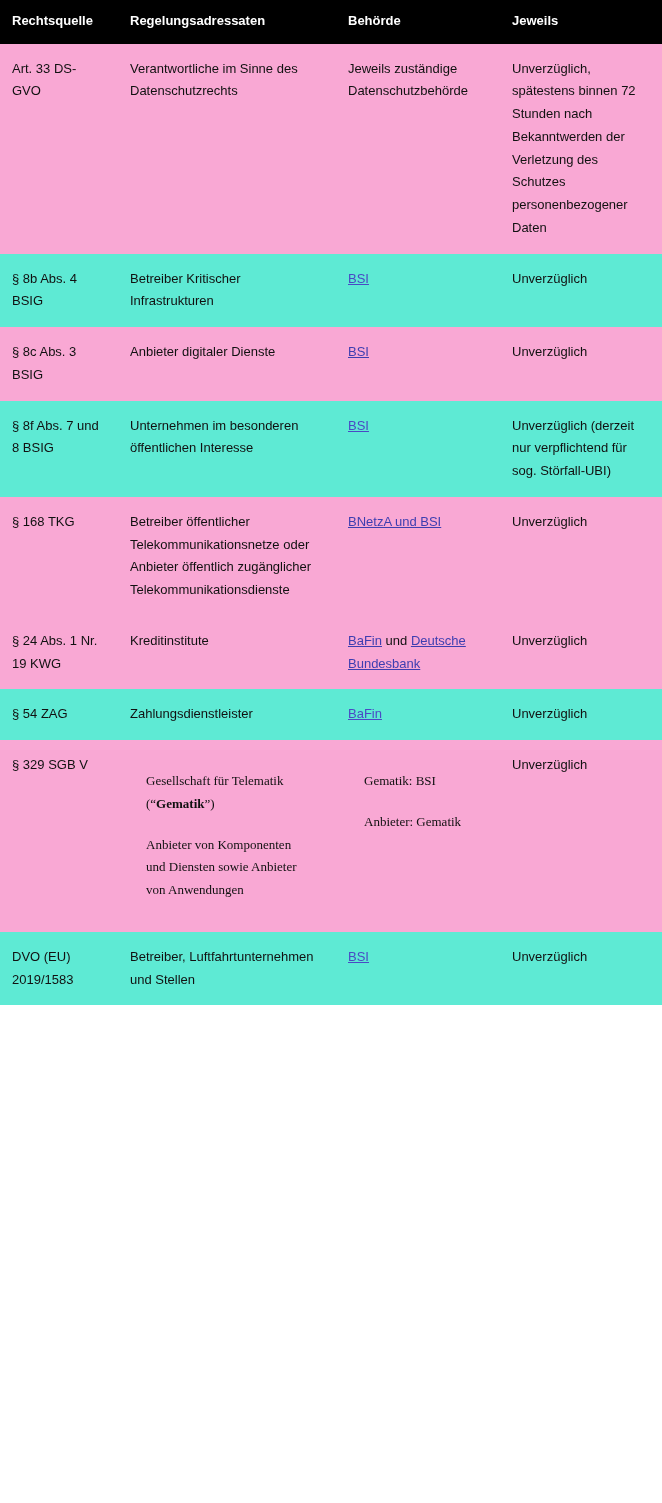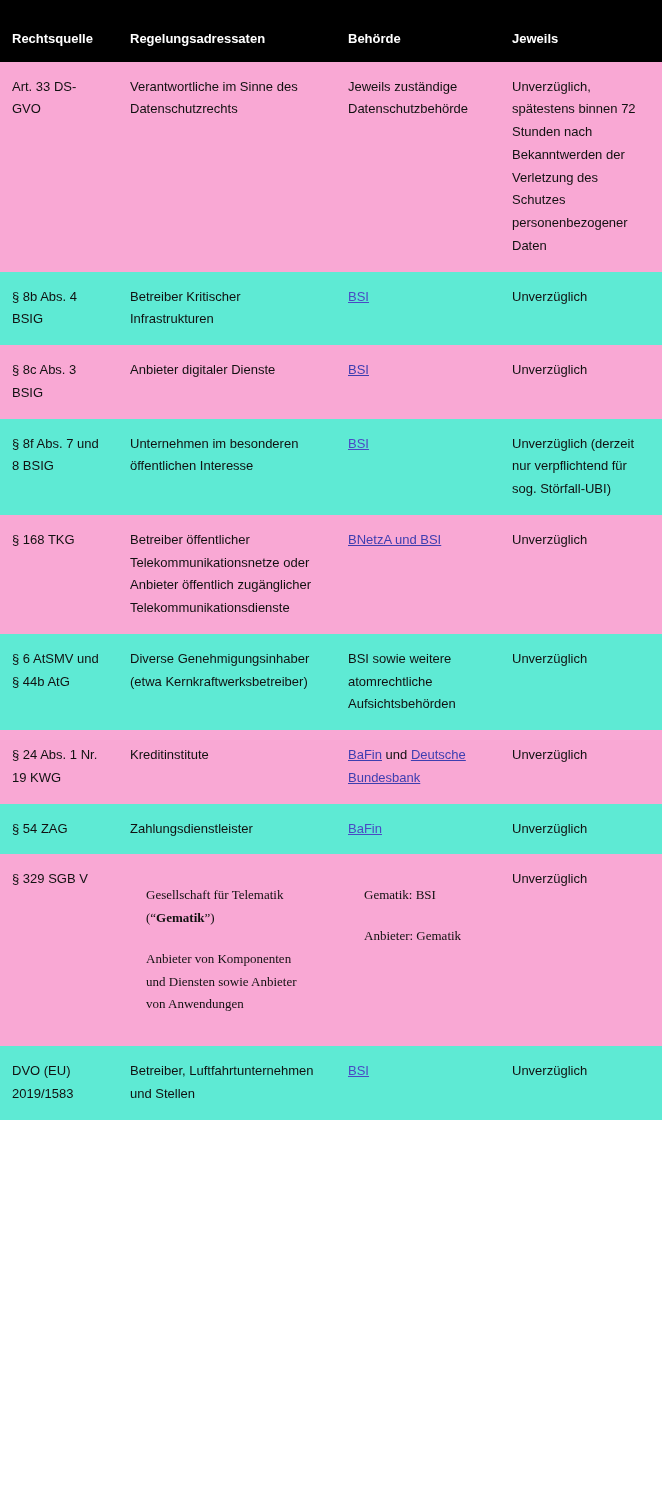--- a/index.html
+++ b/index.html
@@ -15,21 +15,21 @@
     width: 662px;
     border-collapse: collapse;
     table-layout: fixed;
   }
   thead th {
     background: #000000;
     color: #ffffff;
     font-size: 13px;
     font-weight: bold;
     text-align: left;
-    padding: 30px 14px 14px 12px;
+    padding: 12px 14px 14px 12px;
     vertical-align: middle;
     line-height: 1.35;
   }
   tbody td {
     font-size: 13px;
     color: #111111;
     padding: 14px 14px 14px 12px;
     vertical-align: top;
     line-height: 1.75;
     word-wrap: break-word;
@@ -105,26 +105,20 @@
 
     <tr class="shade-dark">
       <td>§ 168 TKG</td>
       <td>Betreiber öffentlicher Telekommunikationsnetze oder Anbieter öffentlich zugänglicher Telekommunikationsdienste</td>
       <td><a class="agency-link" href="#">BNetzA und BSI</a></td>
       <td>Unverzüglich</td>
     </tr>
 
 
 
-    <tr class="shade-light">
-      <td>§ 6 AtSMV und § 44b AtG</td>
-      <td>Diverse Genehmigungsinhaber (etwa Kernkraftwerksbetreiber)</td>
-      <td>BSI sowie weitere atomrechtliche Aufsichtsbehörden</td>
-      <td>Unverzüglich</td>
-    </tr>
 
     <tr class="shade-dark">
       <td>§ 24 Abs. 1 Nr. 19 KWG</td>
       <td>Kreditinstitute</td>
       <td><a class="agency-link" href="#">BaFin</a><span> und </span><a class="agency-link" href="#">Deutsche Bundesbank</a></td>
       <td>Unverzüglich</td>
     </tr>
 
     <tr class="shade-light">
       <td>§ 54 ZAG</td>

